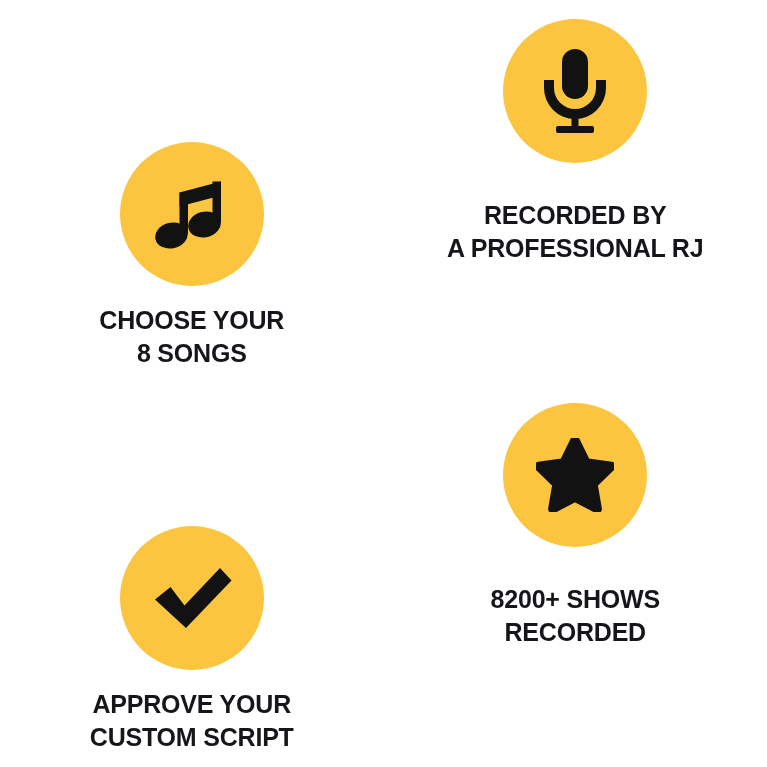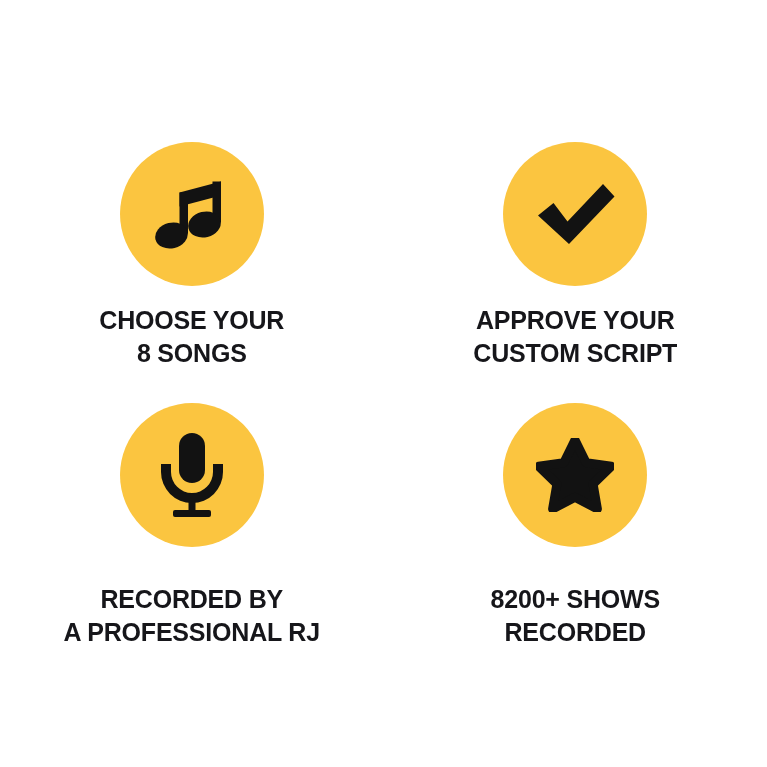--- a/index.html
+++ b/index.html
@@ -102,51 +102,51 @@
 
               <ellipse cx="49.5" cy="50.5" rx="16.5" ry="12.8" transform="rotate(-14 49.5 50.5)"></ellipse>
             </g>
           </svg>
         </span>
       </div>
       <div class="feature-label">CHOOSE YOUR
 8 SONGS</div>
     </div>
 
-    <div class="feature-cell row1">
-      <div class="icon-circle">
-        <span>
-          <svg width="82" height="64" viewBox="0 0 82 64" aria-hidden="true">
-            <path d="M4 33.5 L19.5 21 L33.5 39.5 L69 2 L80.5 14.5 L35 62 Z" fill="#121212"></path>
-          </svg>
-        </span>
-      </div>
-      <div class="feature-label">APPROVE YOUR
-CUSTOM SCRIPT</div>
-    </div>
-
     <div class="feature-cell row2">
       <div class="icon-circle">
         <span>
           <svg width="66" height="84" viewBox="0 0 66 84" aria-hidden="true">
             <g fill="#121212">
 
               <rect x="20" y="0" width="26" height="50" rx="13"></rect>
 
               <path d="M2 31 h10 v8 a21 21 0 0 0 42 0 v-8 h10 v8 a31 31 0 0 1 -62 0 Z"></path>
 
               <rect x="29.5" y="66" width="7" height="13"></rect>
 
               <rect x="14" y="77" width="38" height="7" rx="2"></rect>
             </g>
           </svg>
         </span>
       </div>
       <div class="feature-label">RECORDED BY
 A PROFESSIONAL RJ</div>
+    </div>
+
+    <div class="feature-cell row1">
+      <div class="icon-circle">
+        <span>
+          <svg width="82" height="64" viewBox="0 0 82 64" aria-hidden="true">
+            <path d="M4 33.5 L19.5 21 L33.5 39.5 L69 2 L80.5 14.5 L35 62 Z" fill="#121212"></path>
+          </svg>
+        </span>
+      </div>
+      <div class="feature-label">APPROVE YOUR
+CUSTOM SCRIPT</div>
     </div>
 
     <div class="feature-cell row2">
       <div class="icon-circle">
         <span>
           <svg width="78" height="74" viewBox="0 0 78 74" aria-hidden="true">
             <path d="M39 2
                      L50.2 24.7
                      L75.3 28.3
                      L57.1 46.0

